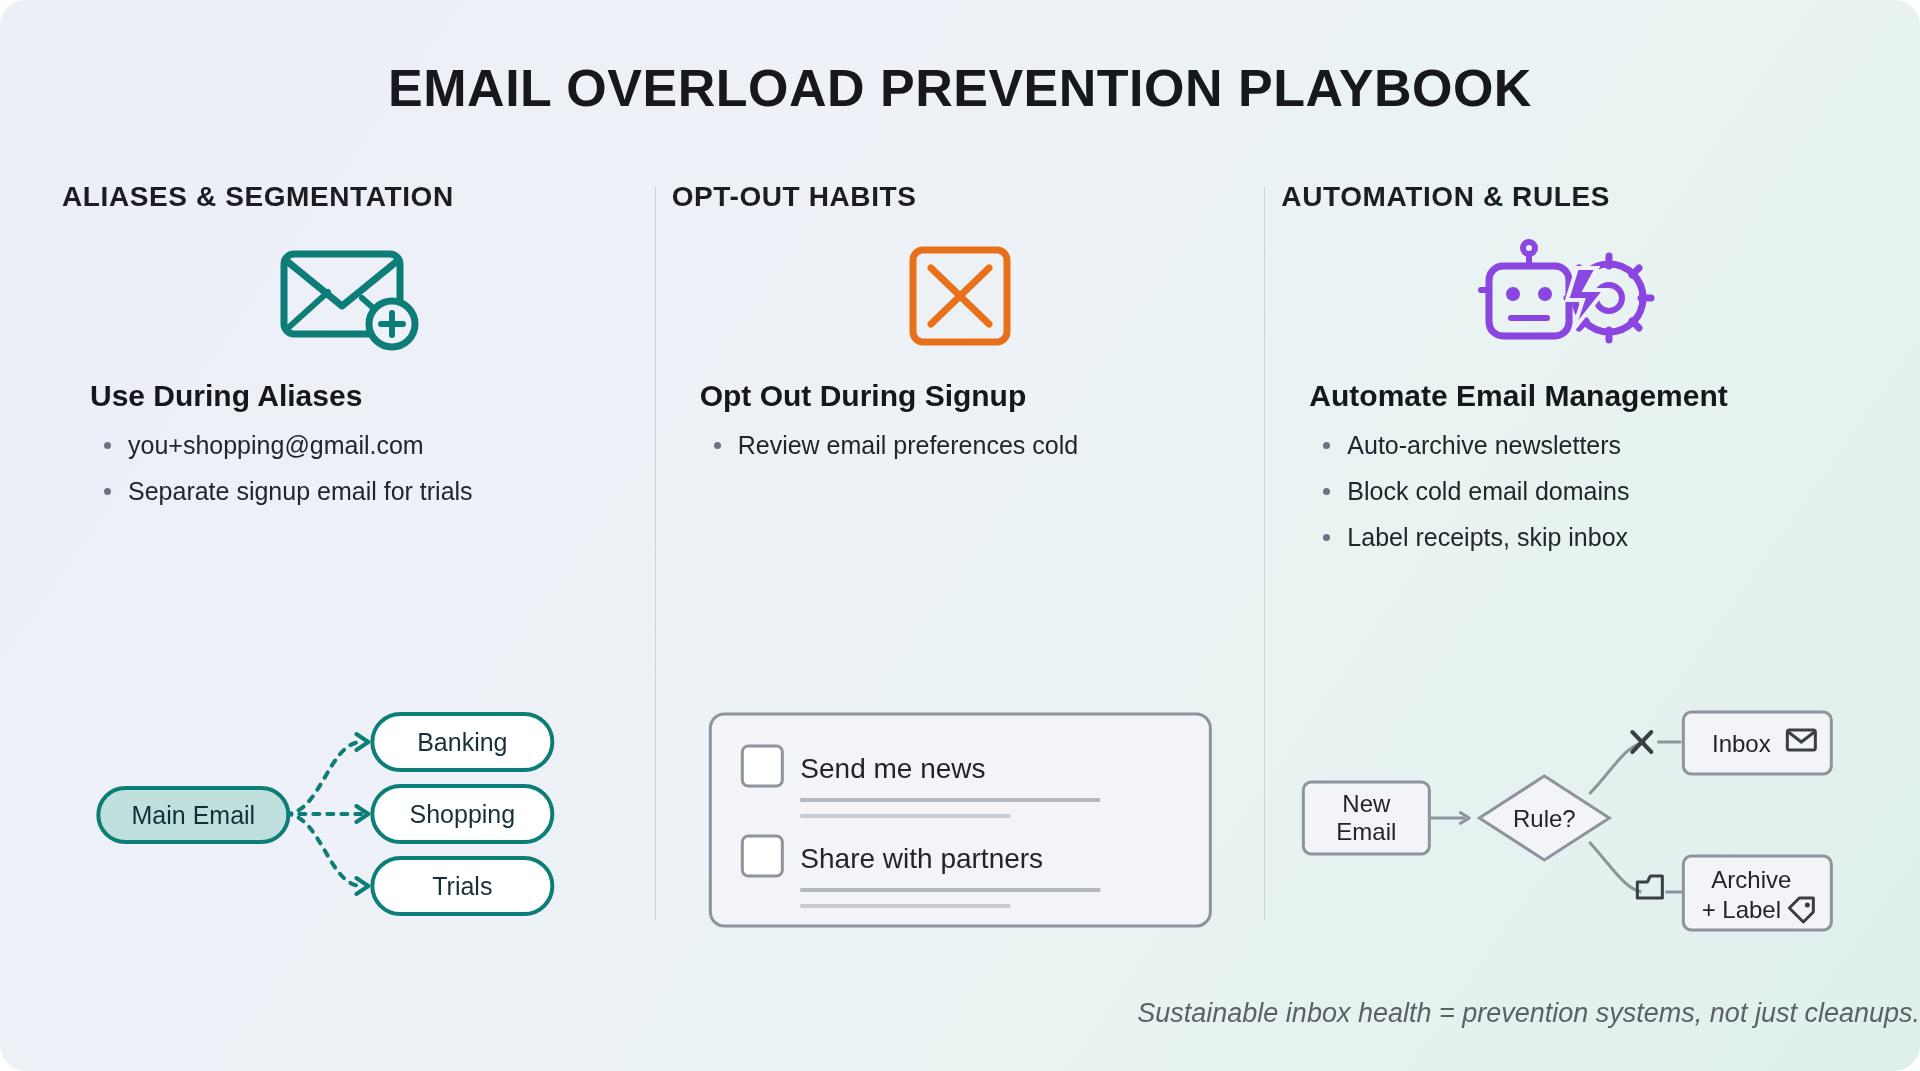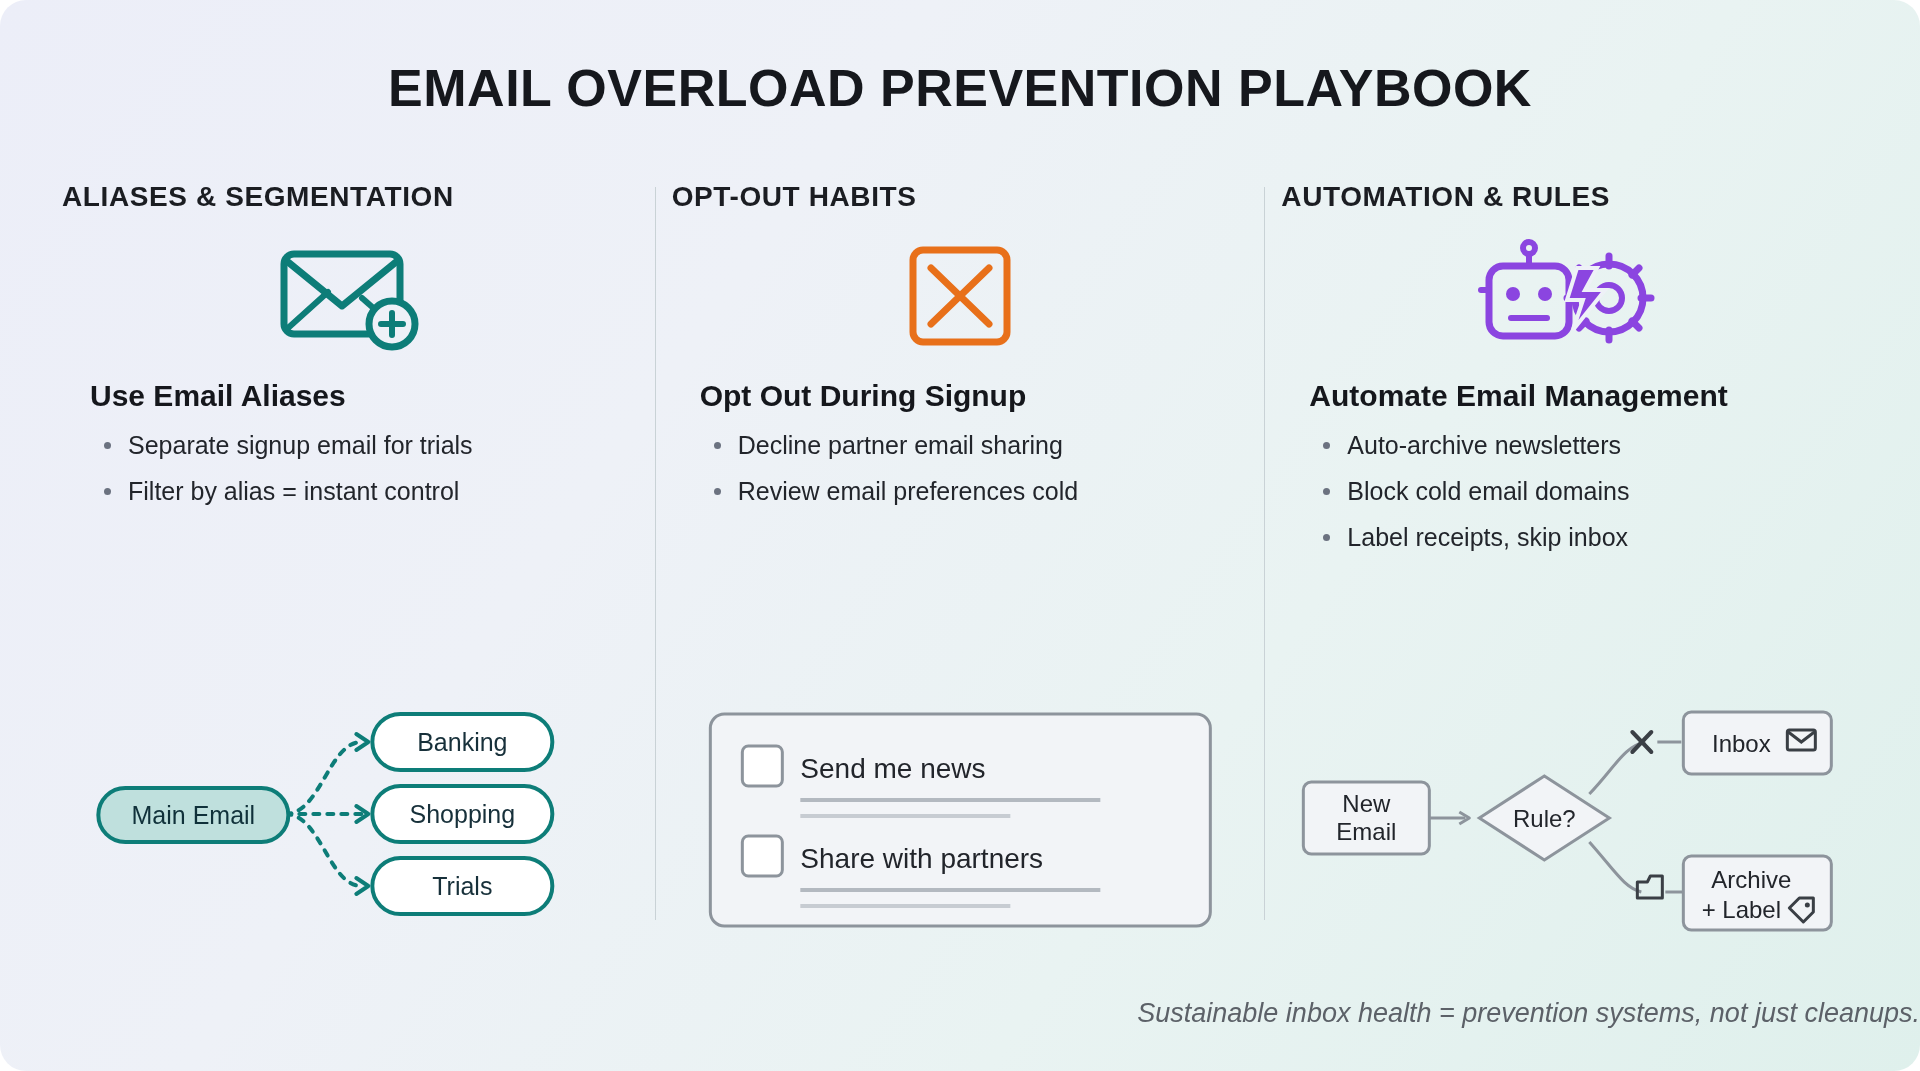--- a/index.html
+++ b/index.html
@@ -132,25 +132,25 @@
         <svg width="160" height="120" viewBox="0 0 160 120">
           <rect x="14" y="18" width="116" height="80" rx="10" fill="none" stroke="#0d7d78" stroke-width="7"></rect>
           <path d="M18 26 L72 70 L126 26" fill="none" stroke="#0d7d78" stroke-width="7" stroke-linecap="round" stroke-linejoin="round"></path>
           <path d="M18 92 L58 56" fill="none" stroke="#0d7d78" stroke-width="6" stroke-linecap="round"></path>
           <path d="M126 92 L92 62" fill="none" stroke="#0d7d78" stroke-width="6" stroke-linecap="round"></path>
           <circle cx="122" cy="88" r="23" fill="#eef1f7" stroke="#0d7d78" stroke-width="7"></circle>
           <path d="M122 77 L122 99 M111 88 L133 88" stroke="#0d7d78" stroke-width="6" stroke-linecap="round"></path>
         </svg>
       </div>
 
-      <div class="sub-head">Use Email Aliases</div>
+      <div class="sub-head">Use During Aliases</div>
 
       <ul class="bullets">
+        <li>you+shopping@gmail.com</li>
         <li>Separate signup email for trials</li>
-        <li>Filter by alias = instant control</li>
       </ul>
 
       <div class="figure">
         <svg width="100%" height="260" viewBox="0 0 560 260">
 
           <path d="M215 130 C250 130 258 60 290 58" fill="none" stroke="#0d7d78" stroke-width="4" stroke-dasharray="6 8" stroke-linecap="round"></path>
           <path d="M215 130 L292 130" fill="none" stroke="#0d7d78" stroke-width="4" stroke-dasharray="6 8" stroke-linecap="round"></path>
           <path d="M215 130 C250 130 258 200 290 202" fill="none" stroke="#0d7d78" stroke-width="4" stroke-dasharray="6 8" stroke-linecap="round"></path>
           <path d="M286 50 L298 58 L286 66" fill="none" stroke="#0d7d78" stroke-width="4" stroke-linecap="round" stroke-linejoin="round"></path>
           <path d="M286 122 L298 130 L286 138" fill="none" stroke="#0d7d78" stroke-width="4" stroke-linecap="round" stroke-linejoin="round"></path>
@@ -179,21 +179,20 @@
       <div class="icon-wrap">
         <svg width="130" height="120" viewBox="0 0 130 120">
           <rect x="18" y="14" width="94" height="92" rx="10" fill="none" stroke="#e8701a" stroke-width="7"></rect>
           <path d="M36 32 L94 88 M94 32 L36 88" stroke="#e8701a" stroke-width="7" stroke-linecap="round"></path>
         </svg>
       </div>
 
       <div class="sub-head">Opt Out During Signup</div>
 
       <ul class="bullets">
-        <li>Decline partner email sharing</li>
         <li>Review email preferences cold</li>
       </ul>
 
       <div class="figure">
         <svg width="100%" height="260" viewBox="0 0 560 260">
           <rect x="30" y="30" width="500" height="212" rx="14" fill="#f2f4f7" stroke="#8d949c" stroke-width="3"></rect>
 
           <rect x="62" y="62" width="40" height="40" rx="6" fill="#ffffff" stroke="#8d949c" stroke-width="3"></rect>
           <text x="120" y="94" font-family="Liberation Sans, sans-serif" font-size="28" fill="#22252b">Send me news</text>
           <line x1="120" y1="116" x2="420" y2="116" stroke="#b3b9c0" stroke-width="4"></line>

